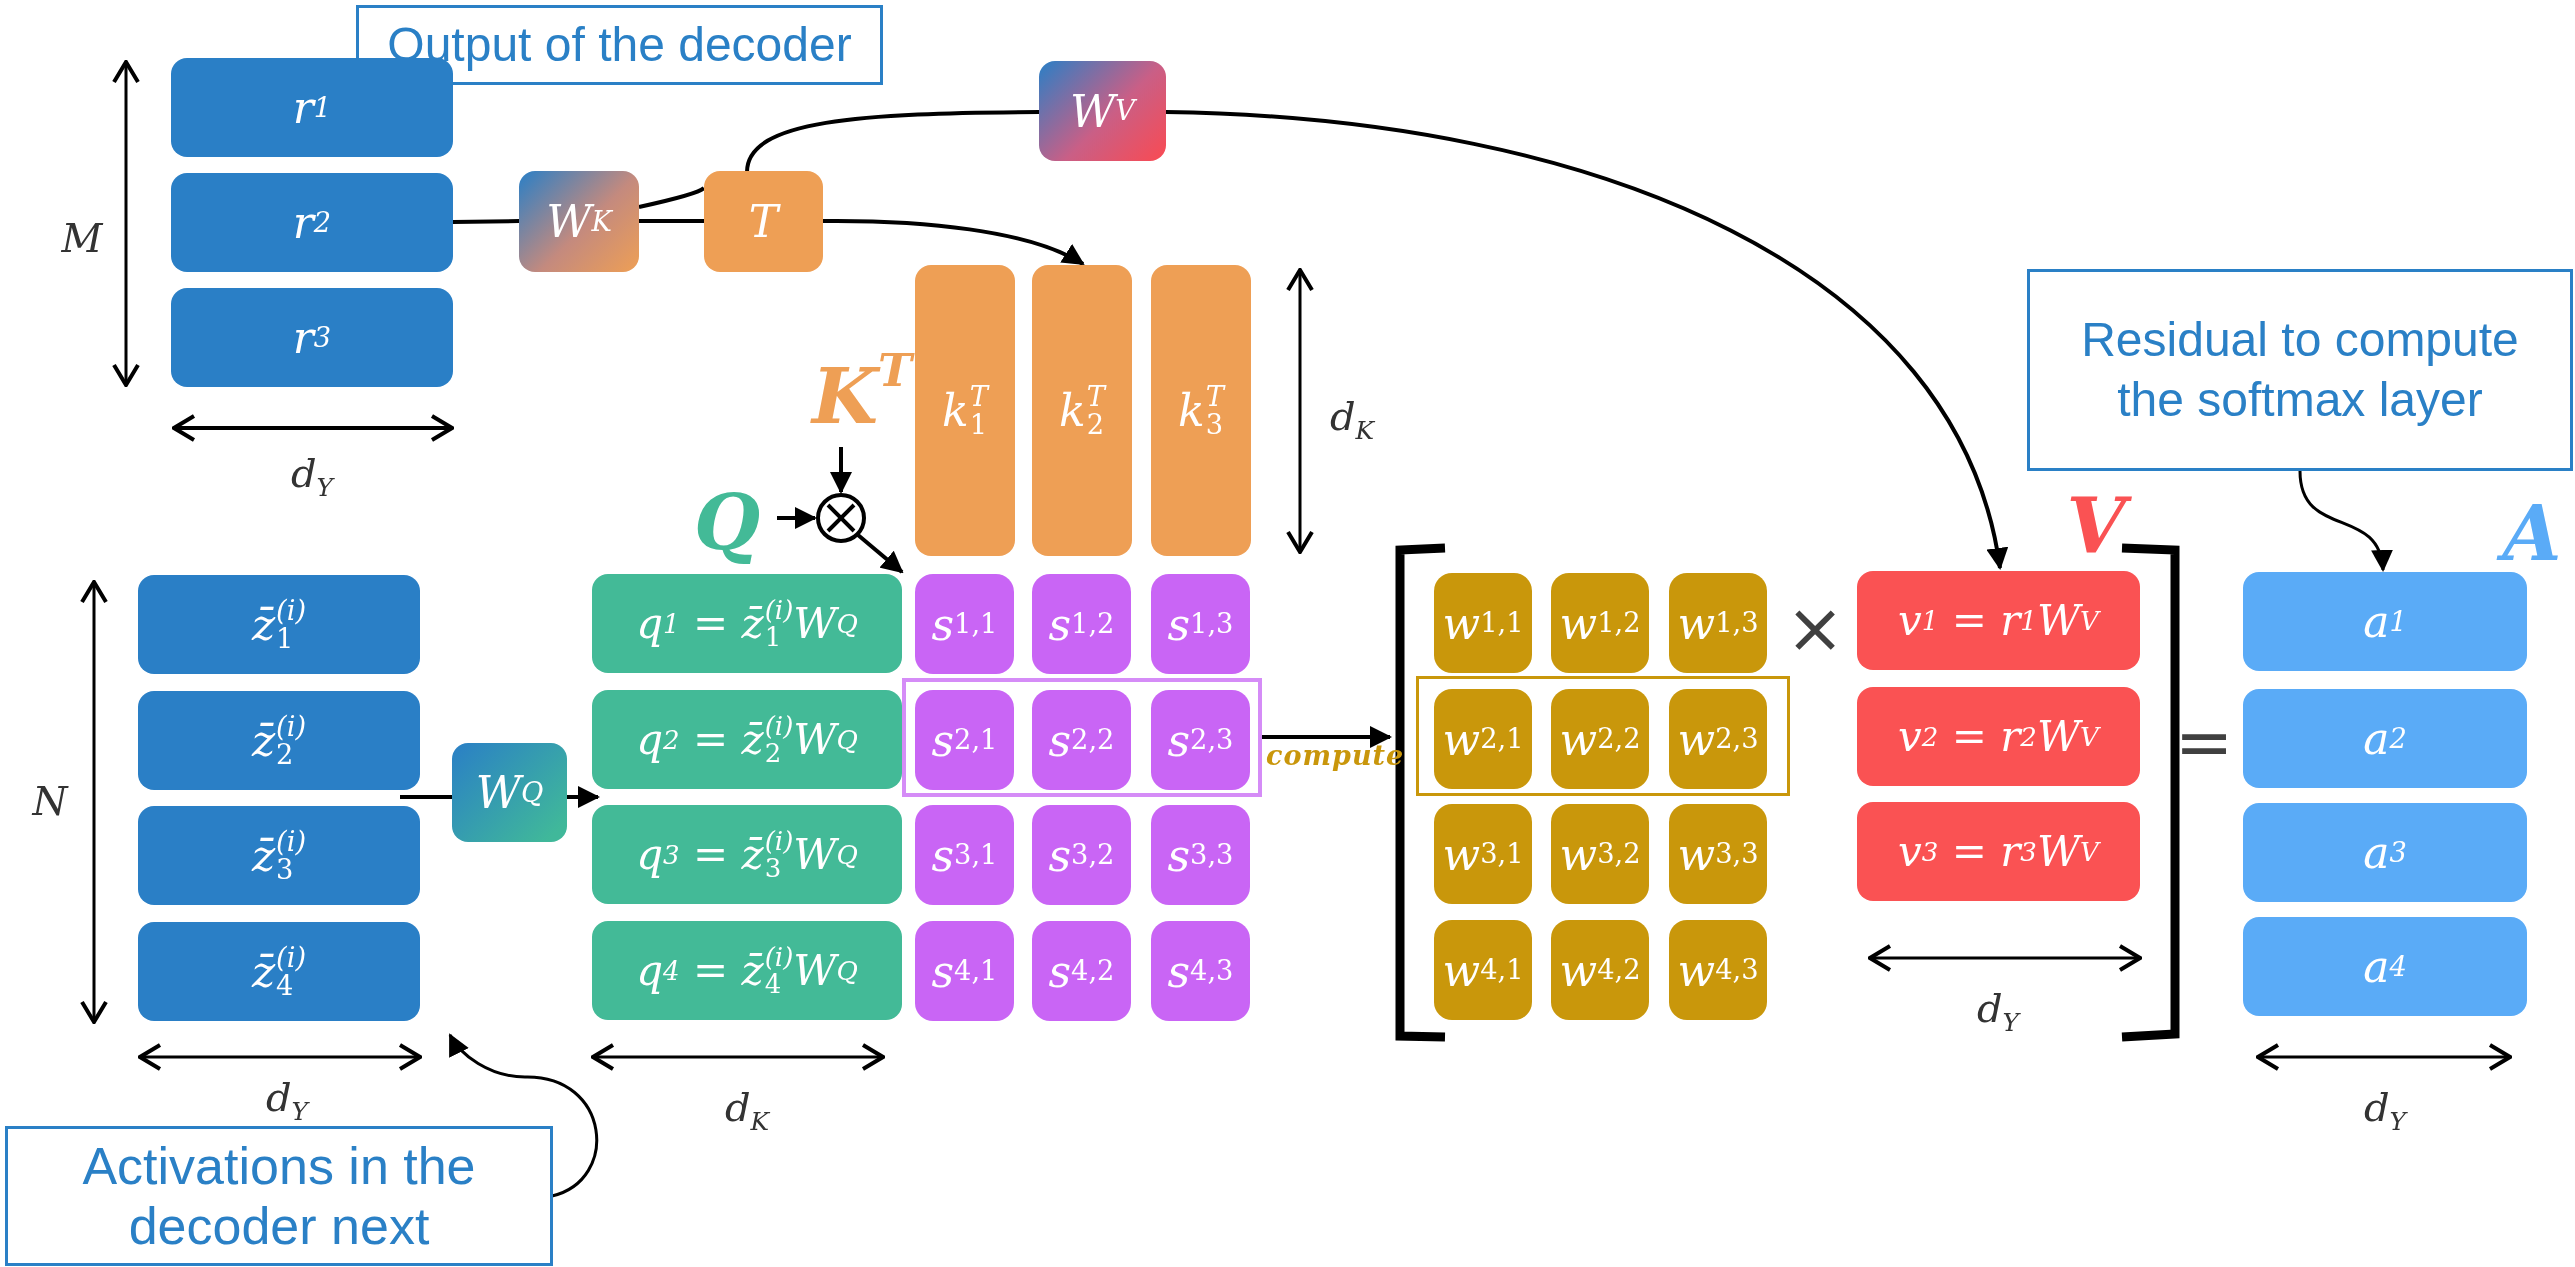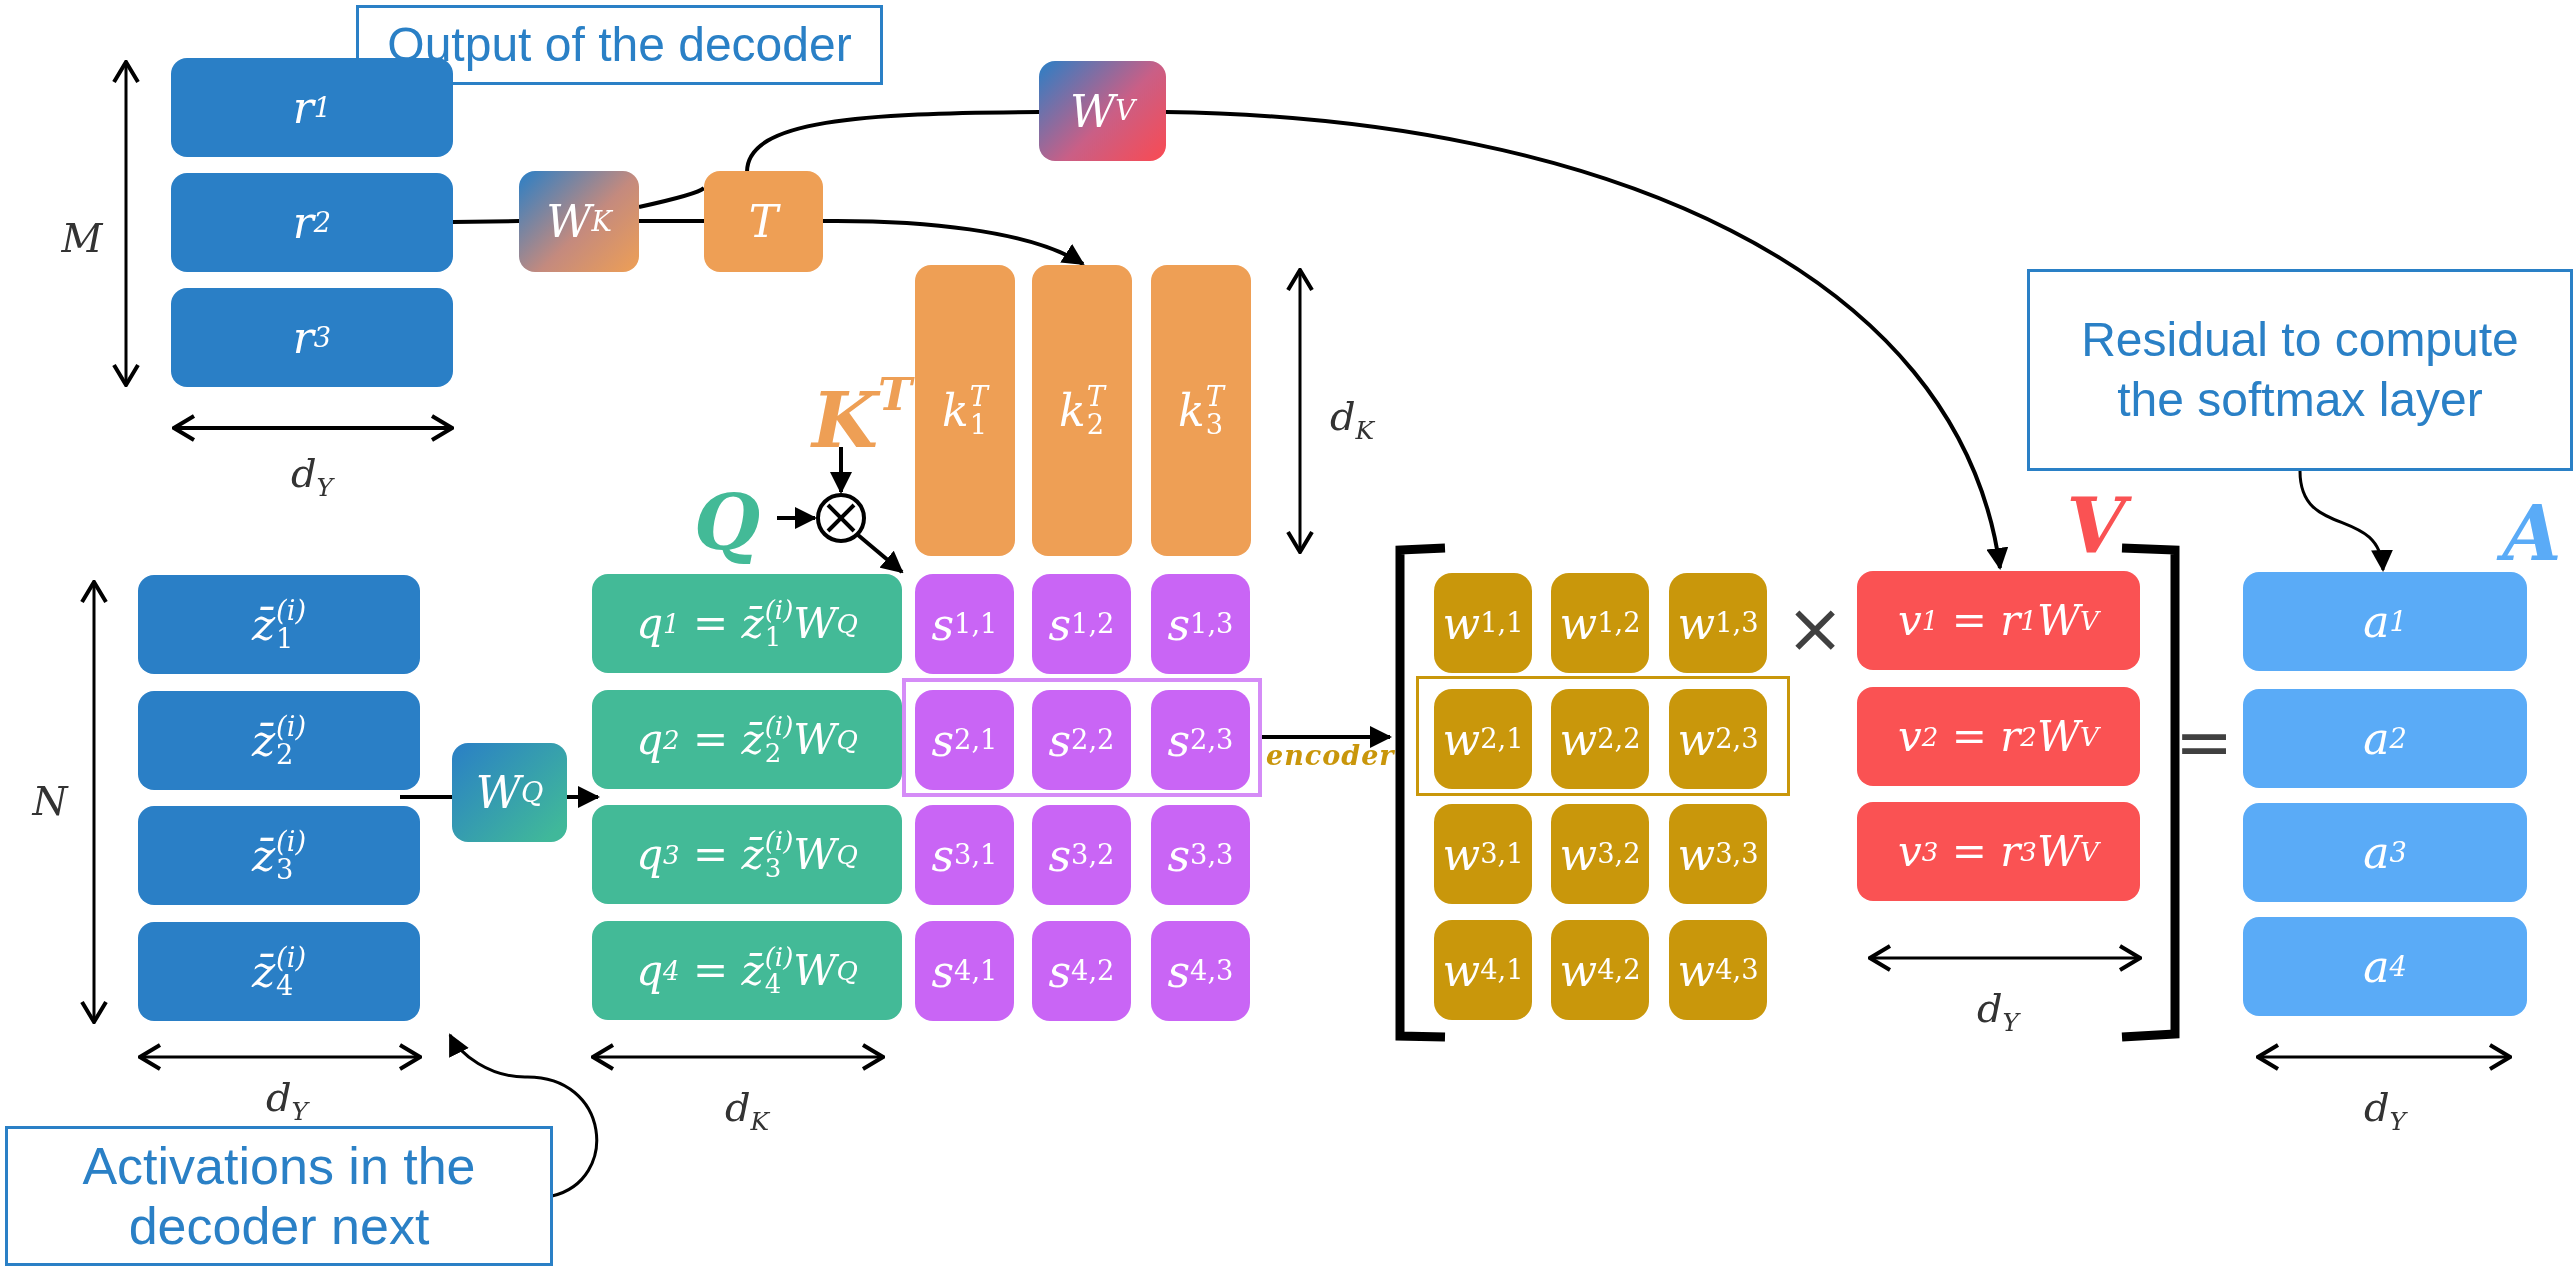--- a/index.html
+++ b/index.html
@@ -389,21 +389,21 @@
 
   <div class="lbl" style="left:82px;top:238px;">M</div>
   <div class="lbl" style="left:312px;top:476px;"><span>d</span><sub>Y</sub></div>
   <div class="lbl" style="left:50px;top:801px;">N</div>
   <div class="lbl" style="left:287px;top:1100px;"><span>d</span><sub>Y</sub></div>
   <div class="lbl" style="left:747px;top:1110px;"><span>d</span><sub>K</sub></div>
   <div class="lbl" style="left:1352px;top:419px;"><span>d</span><sub>K</sub></div>
   <div class="lbl" style="left:1998px;top:1011px;"><span>d</span><sub>Y</sub></div>
   <div class="lbl" style="left:2385px;top:1110px;"><span>d</span><sub>Y</sub></div>
 
-  <div class="lbl big" style="left:862px;top:416px;color:#ee9f55;"><span>K</span><sup style="font-size:0.6em;vertical-align:0.8em;">T</sup></div>
+  <div class="lbl big" style="left:862px;top:392px;color:#ee9f55;"><span>K</span><sup style="font-size:0.6em;vertical-align:0.8em;">T</sup></div>
   <div class="lbl big" style="left:727px;top:522px;color:#43ba97;">Q</div>
   <div class="lbl big" style="left:2096px;top:526px;color:#fa5253;">V</div>
   <div class="lbl big" style="left:2532px;top:533px;color:#5aabf7;">A</div>
 
-  <div class="softmax" style="left:1266px;top:740px;">encoder</div>
+  <div class="softmax" style="left:1266px;top:740px;">compute</div>
   <div class="times" style="left:1815px;top:628px;">×</div>
   <div class="equals" style="left:2204px;top:742px;">=</div>
 </div>
 
 </body></html>

